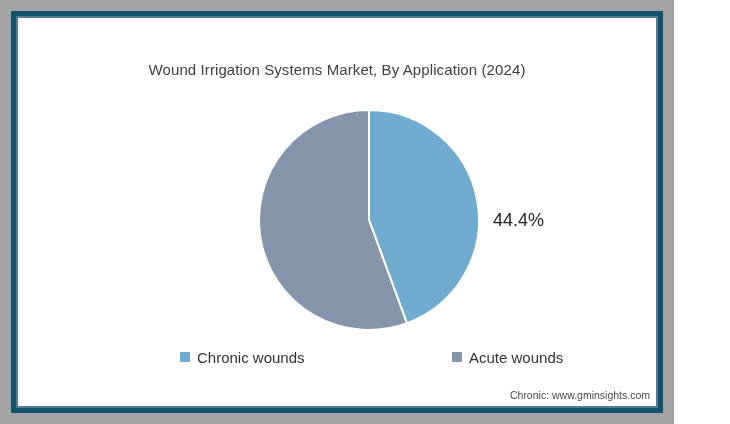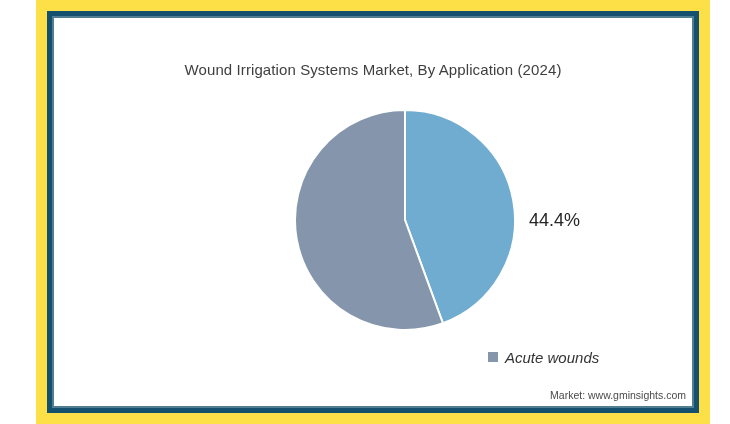--- a/index.html
+++ b/index.html
@@ -5,23 +5,22 @@
   html, body {
     margin: 0;
     padding: 0;
     background: #ffffff;
     font-family: "Liberation Sans", "DejaVu Sans", sans-serif;
   }
   .canvas {
     position: relative;
     width: 674px;
     height: 424px;
-    background: #fde047;
+    background: #a3a3a3;
     overflow: hidden;
-    margin-left: 36px;
   }
   .frame {
     position: absolute;
     left: 11px;
     top: 11px;
     right: 11px;
     bottom: 11px;
     border: 5px solid #15506E;
     box-shadow: inset 0 0 0 2px #527E93;
     background: #ffffff;
@@ -53,21 +52,21 @@
   }
   .legend-item {
     position: absolute;
     top: 348px;
     height: 18px;
     display: flex;
     align-items: center;
     gap: 7px;
   }
   .legend-item.first { left: 180px; }
-  .legend-item.second { left: 452px; font-style: italic; }
+  .legend-item.second { left: 452px; }
   .swatch {
     display: inline-block;
     width: 10px;
     height: 10px;
   }
   .legend-label {
     font-size: 15px;
     color: #333333;
     white-space: nowrap;
   }
@@ -89,20 +88,24 @@
 
   <div class="pie-wrap">
     <svg width="230" height="230" viewBox="0 0 230 230">
         <path d="M 115 115 L 115.00 5.00 A 110 110 0 0 1 152.91 218.26 Z" fill="#6FACD0" stroke="#FFFFFF" stroke-width="2" stroke-linejoin="round"></path>
         <path d="M 115 115 L 152.91 218.26 A 110 110 0 1 1 115.00 5.00 Z" fill="#8495AC" stroke="#FFFFFF" stroke-width="2" stroke-linejoin="round"></path>
       </svg>
   </div>
 
   <div class="data-label">44.4%</div>
 
+  <div class="legend-item first">
+    <span class="swatch" style="background: rgb(111, 172, 208);"></span>
+    <span class="legend-label">Chronic wounds</span>
+  </div>
 
   <div class="legend-item second">
     <span class="swatch" style="background: rgb(132, 149, 172);"></span>
     <span class="legend-label">Acute wounds</span>
   </div>
 
-  <div class="source-line">Market: www.gminsights.com</div>
+  <div class="source-line">Chronic: www.gminsights.com</div>
 </div>
 
 </body></html>

